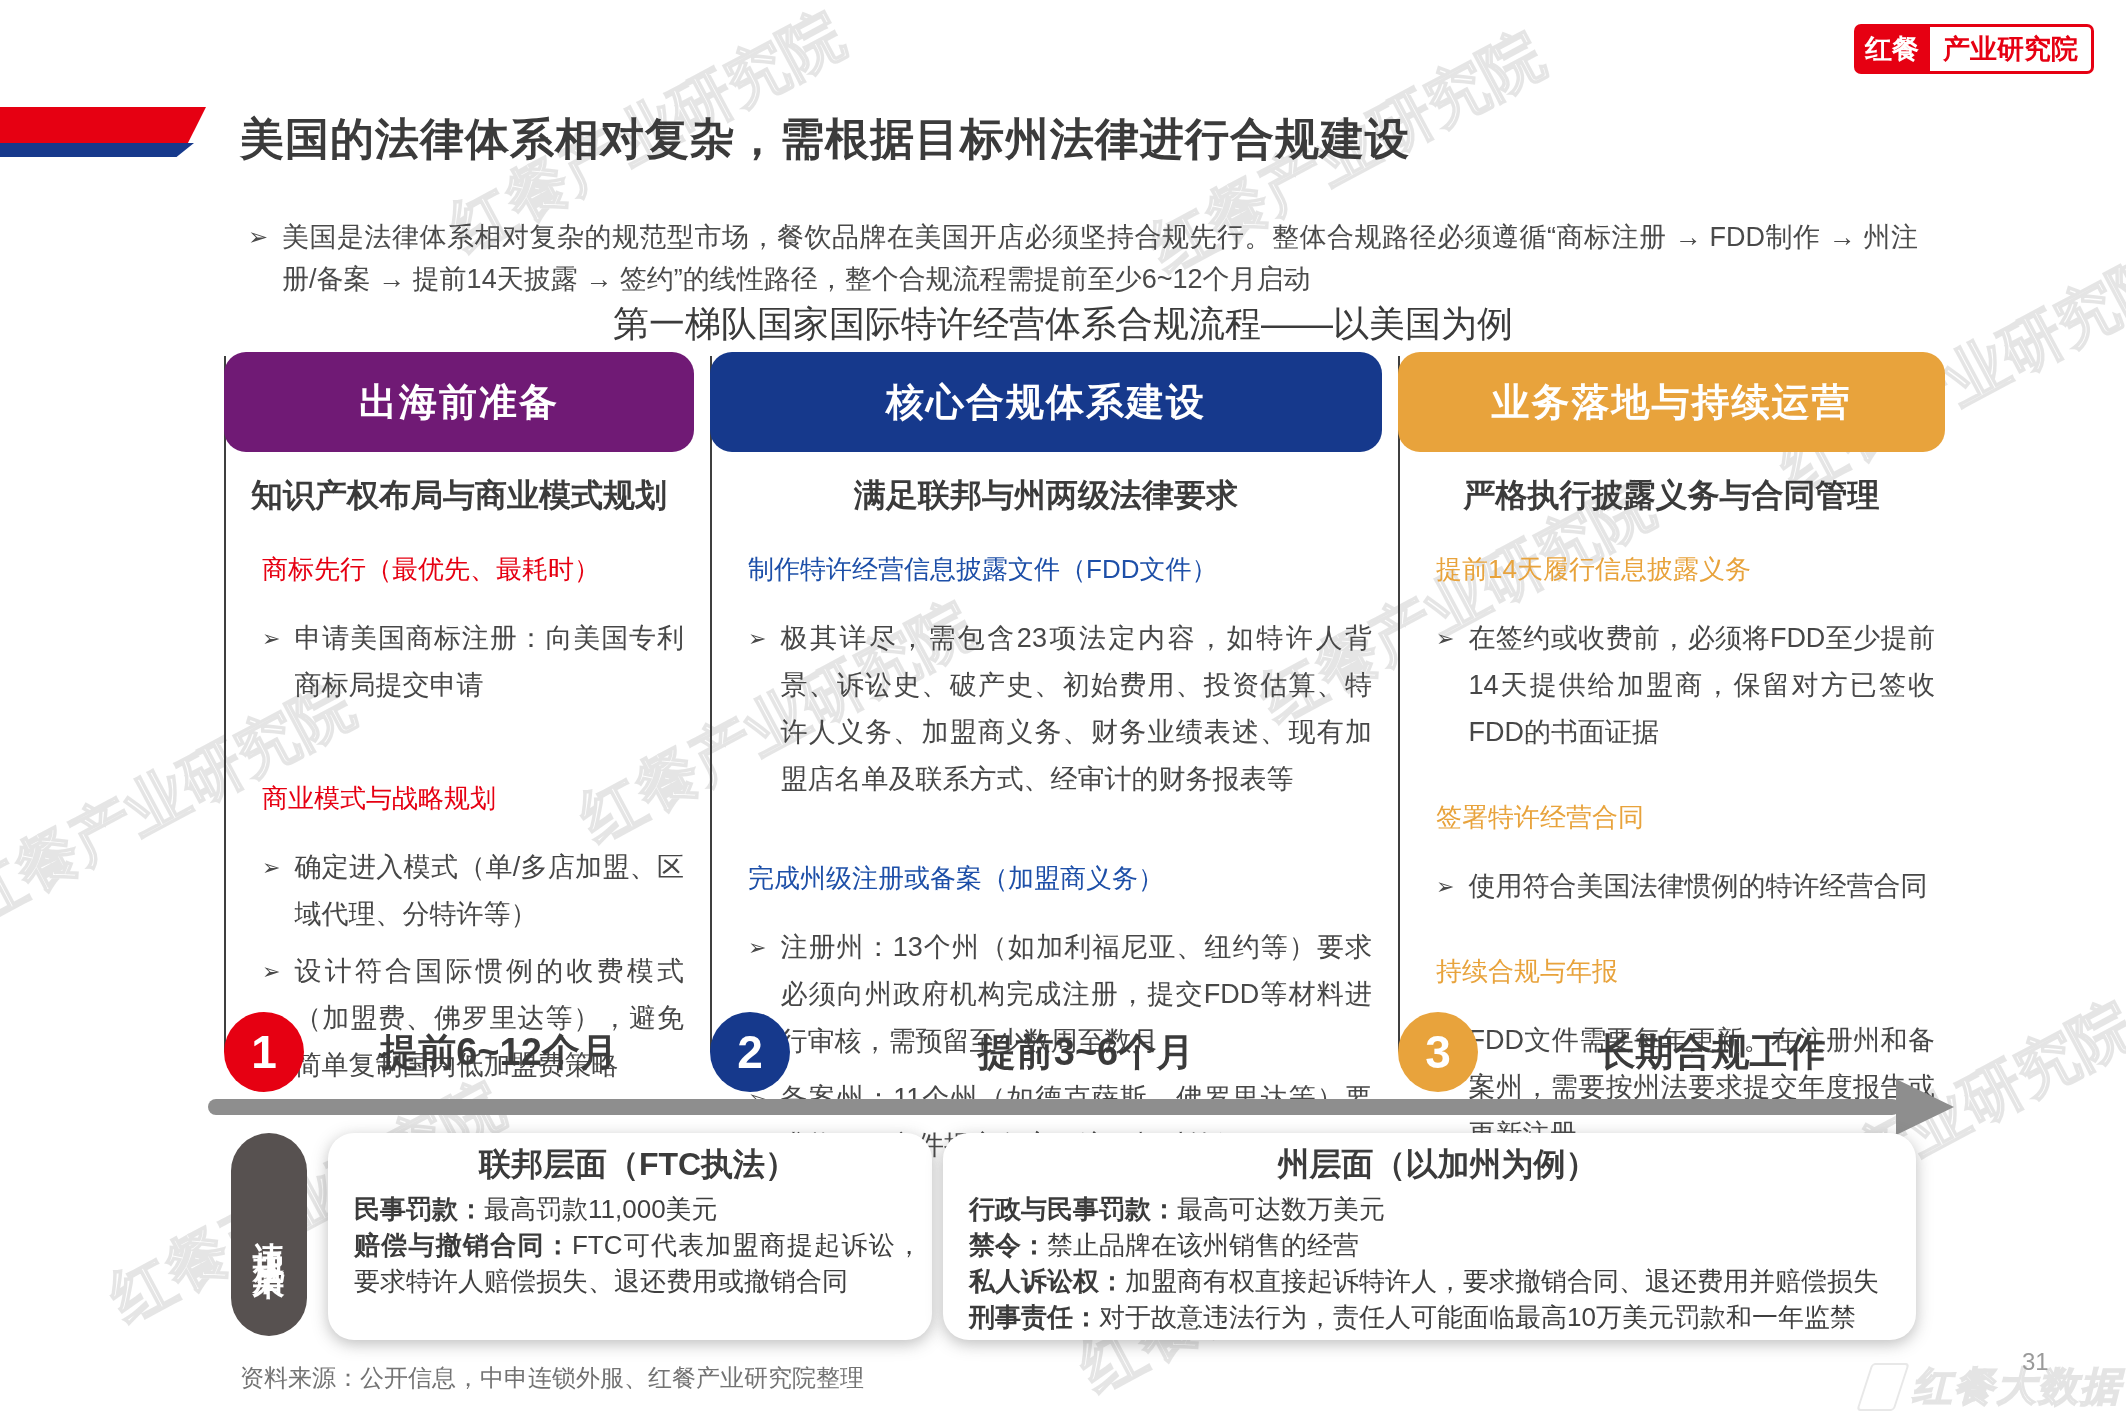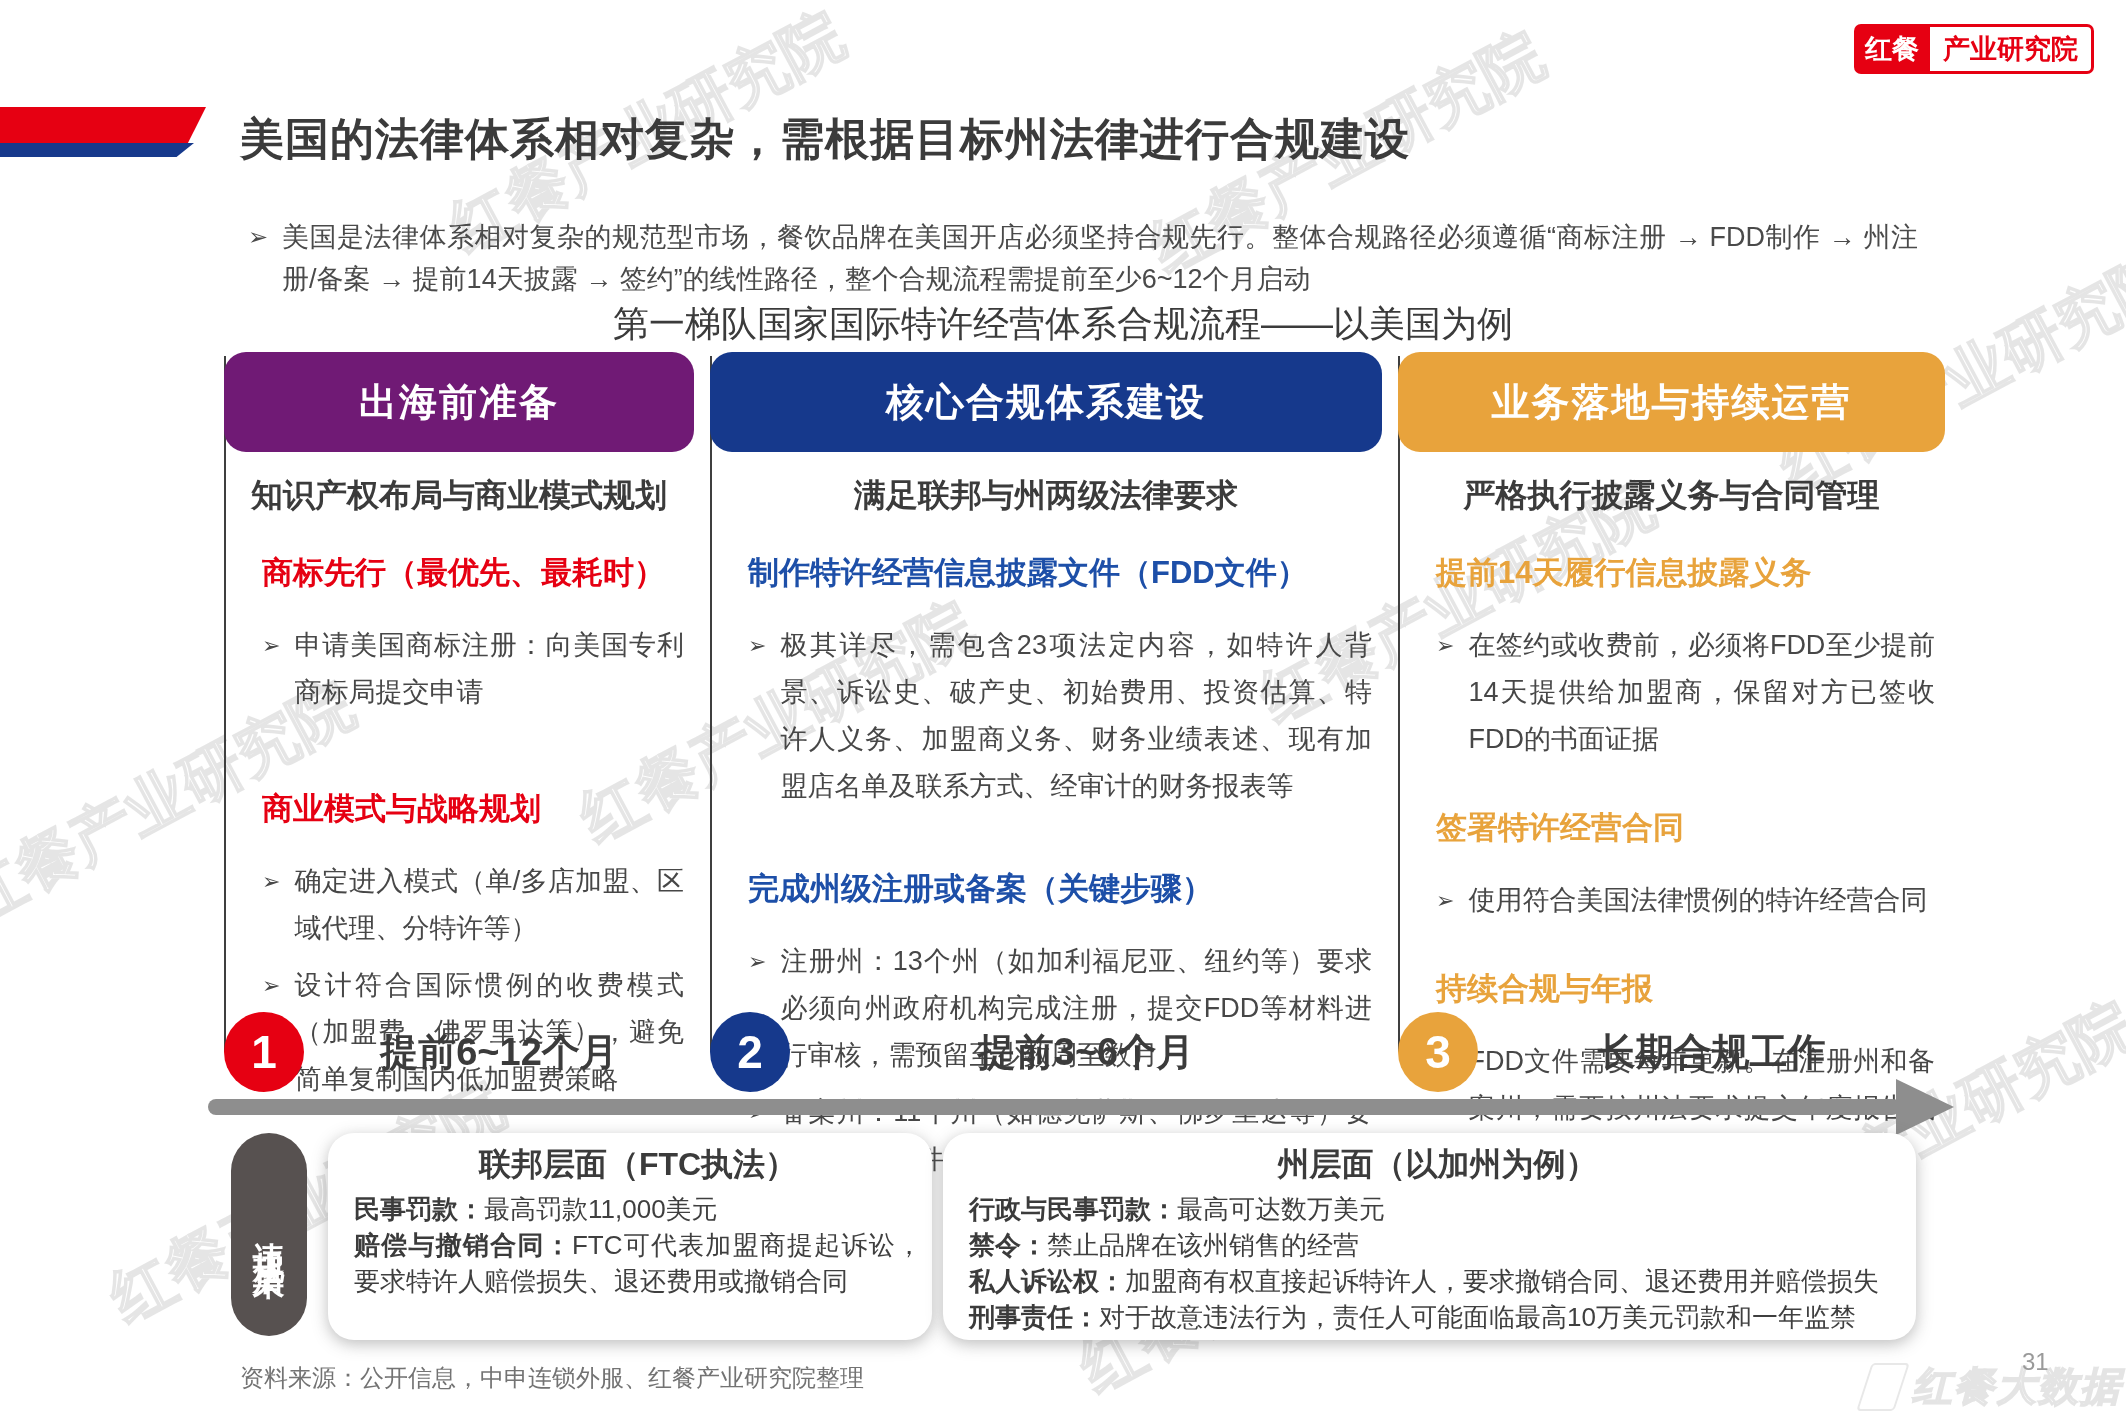--- a/index.html
+++ b/index.html
@@ -50,21 +50,21 @@
     color:#fff;font-size:38px;font-weight:800;letter-spacing:2px;
   }
   .col-1 .pill{background:#701a75;}
   .col-2 .pill{background:#16398C;}
   .col-3 .pill{background:#E8A33C;}
   .col-heading{margin-top:22px;text-align:center;font-size:32px;font-weight:800;color:#3b3b3b;}
   .block{margin-top:34px;padding:0 10px 0 38px;}
   .col-1 .block + .block{margin-top:72px;}
   .col-2 .block + .block{margin-top:58px;}
   .col-3 .block + .block{margin-top:44px;}
-  .subhead{font-size:31px;font-weight:700;margin-bottom:28px;}
+  .subhead{font-size:26px;font-weight:400;margin-bottom:28px;}
   .col-1 .subhead{color:#E60012;}
   .col-2 .subhead{color:#1D4FA8;}
   .col-3 .subhead{color:#E8A33C;}
   .bullet{display:flex;margin-bottom:10px;}
   .bullet .marker{font-size:22px;color:#4a4a4a;margin-right:14px;line-height:47px;flex:0 0 auto;}
   .bullet .bullet-text{font-size:27px;color:#474747;line-height:47px;text-align:justify;}
   .step{position:absolute;left:0;top:660px;width:100%;display:flex;align-items:center;}
   .step-circle{width:80px;height:80px;border-radius:50%;flex:0 0 auto;
     display:flex;align-items:center;justify-content:center;
     color:#fff;font-size:46px;font-weight:800;}
@@ -164,21 +164,21 @@
       <div class="pill">核心合规体系建设</div>
       <div class="col-heading">满足联邦与州两级法律要求</div>
       <div class="block">
         <div class="subhead">制作特许经营信息披露文件（FDD文件）</div>
         <div class="bullet">
           <span class="marker">➢</span>
           <span class="bullet-text">极其详尽，需包含23项法定内容，如特许人背景、诉讼史、破产史、初始费用、投资估算、特许人义务、加盟商义务、财务业绩表述、现有加盟店名单及联系方式、经审计的财务报表等</span>
         </div>
       </div>
       <div class="block">
-        <div class="subhead">完成州级注册或备案（关键步骤）</div>
+        <div class="subhead">完成州级注册或备案（加盟商义务）</div>
         <div class="bullet">
           <span class="marker">➢</span>
           <span class="bullet-text">注册州：13个州（如加利福尼亚、纽约等）要求必须向州政府机构完成注册，提交FDD等材料进行审核，需预留至少数周至数月</span>
         </div>
         <div class="bullet">
           <span class="marker">➢</span>
           <span class="bullet-text">备案州：11个州（如德克萨斯、佛罗里达等）要求将FDD文件提交备案，流程相对简便</span>
         </div>
       </div>
       <div class="step">

